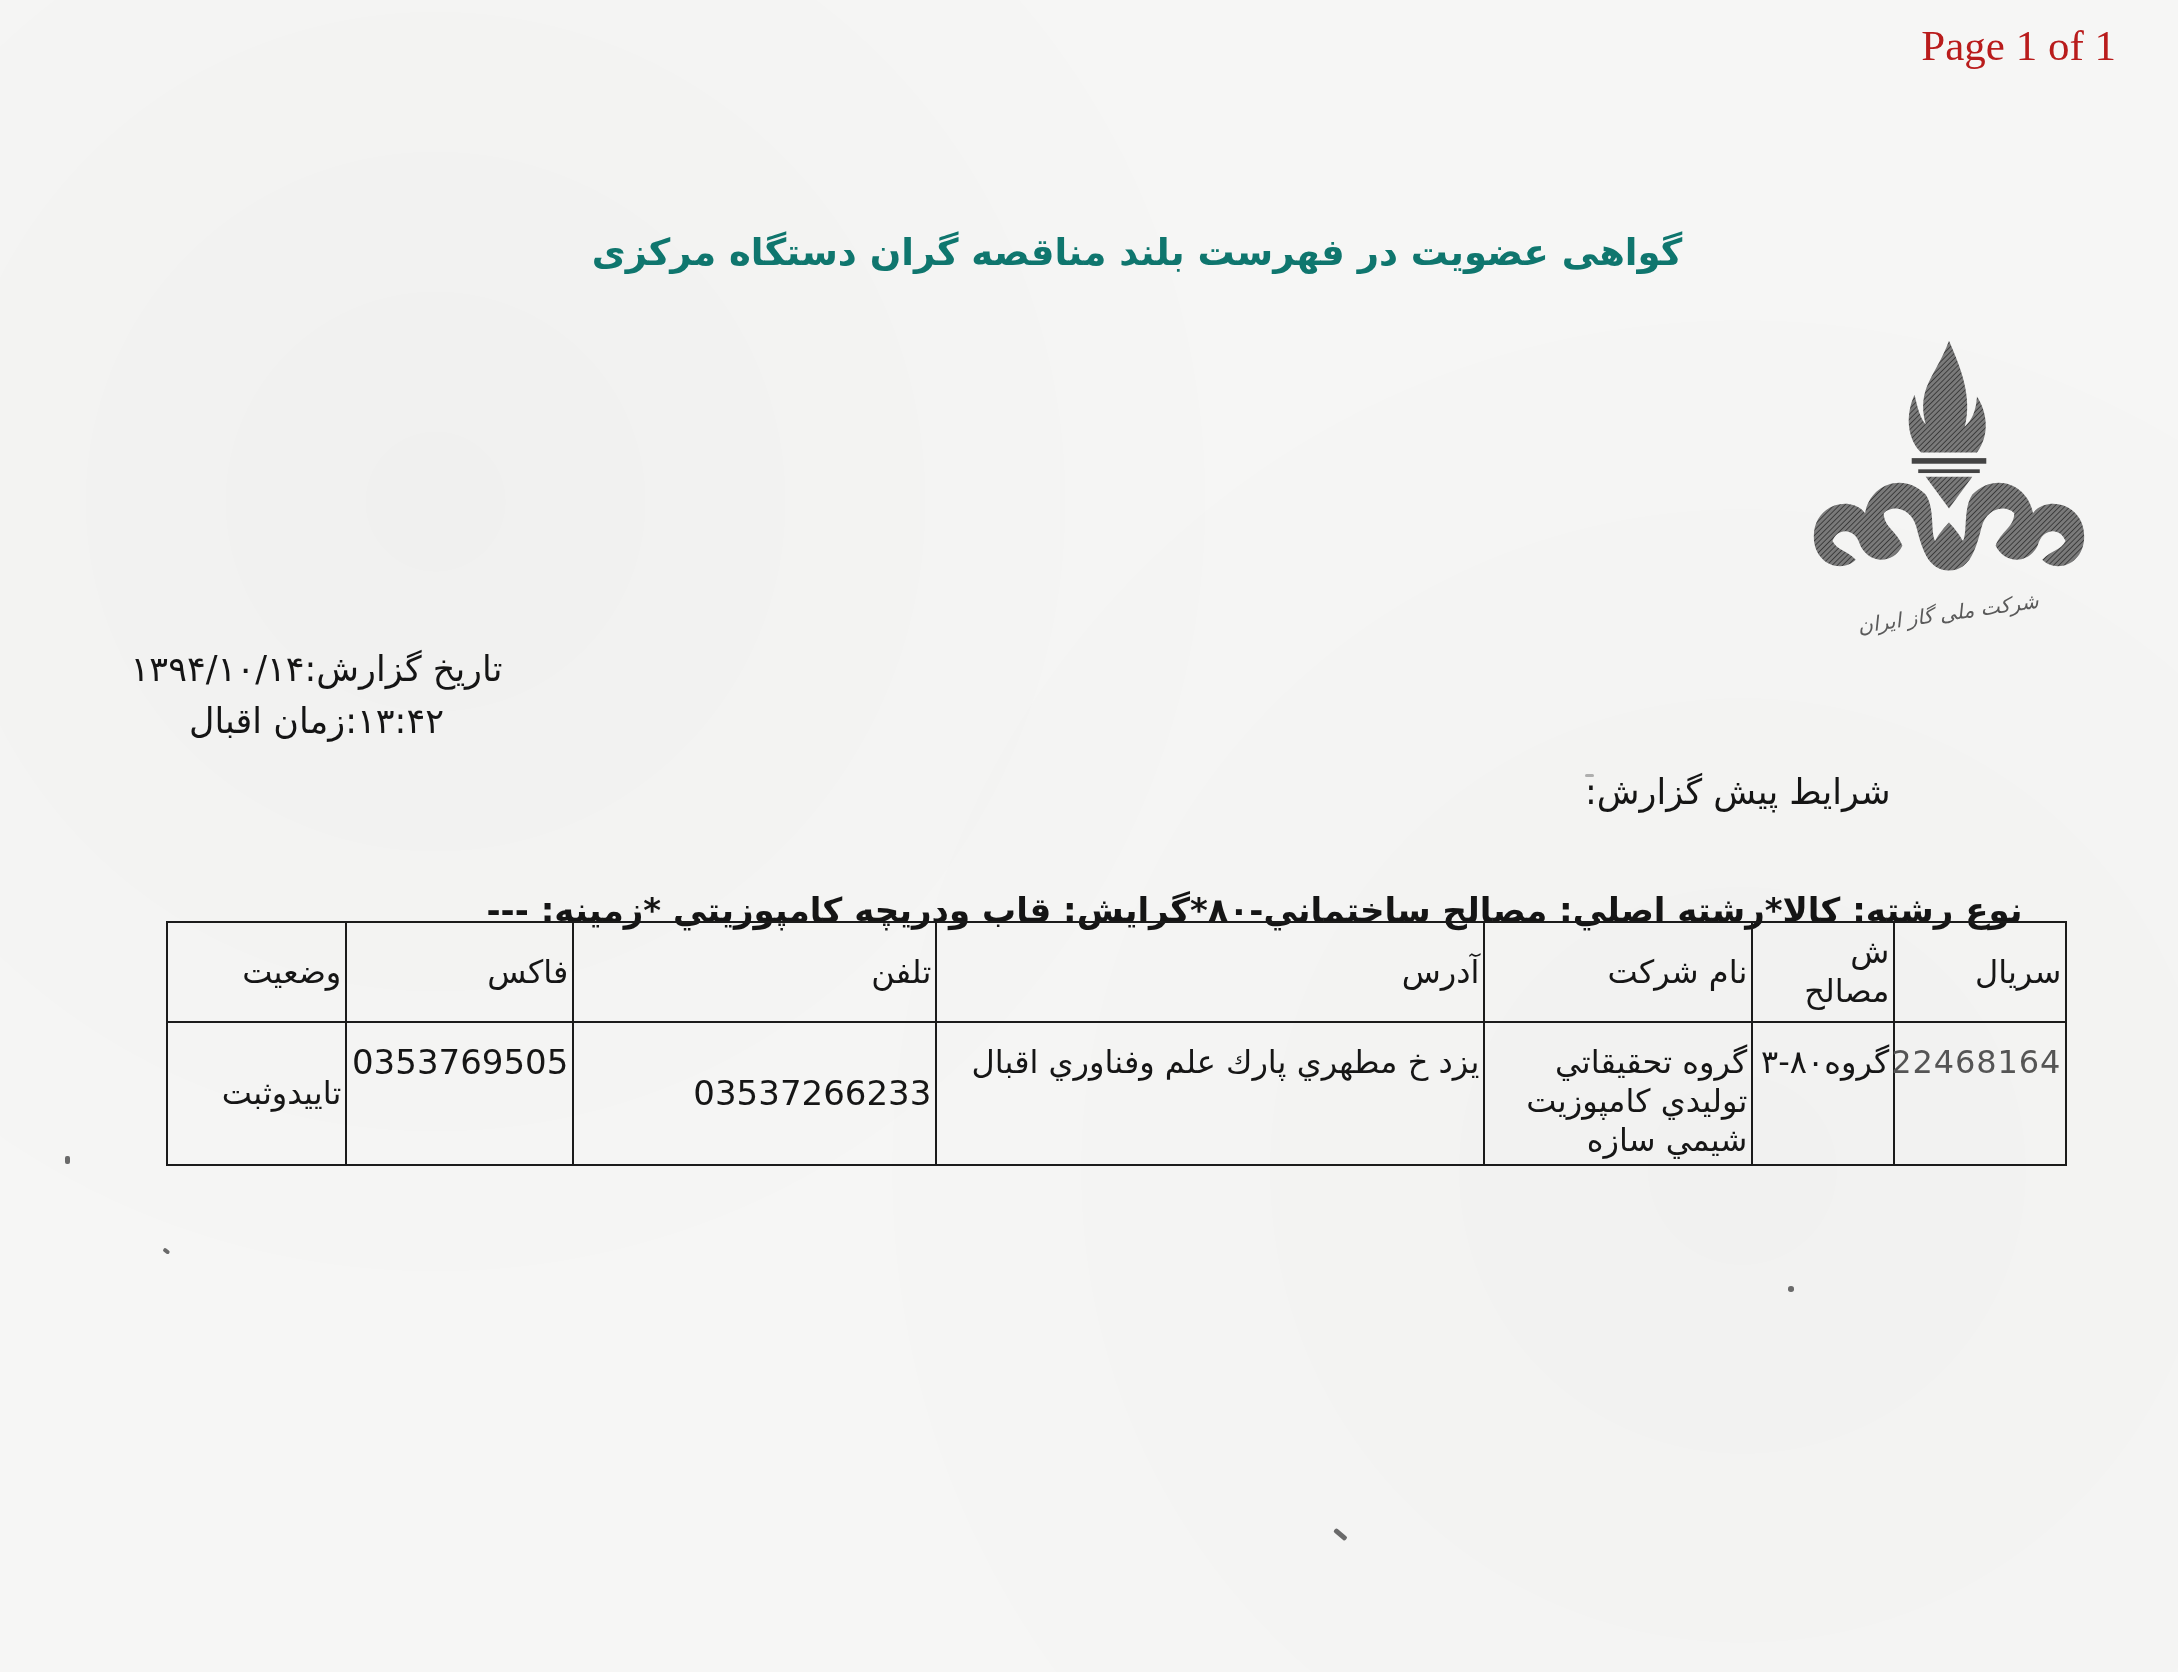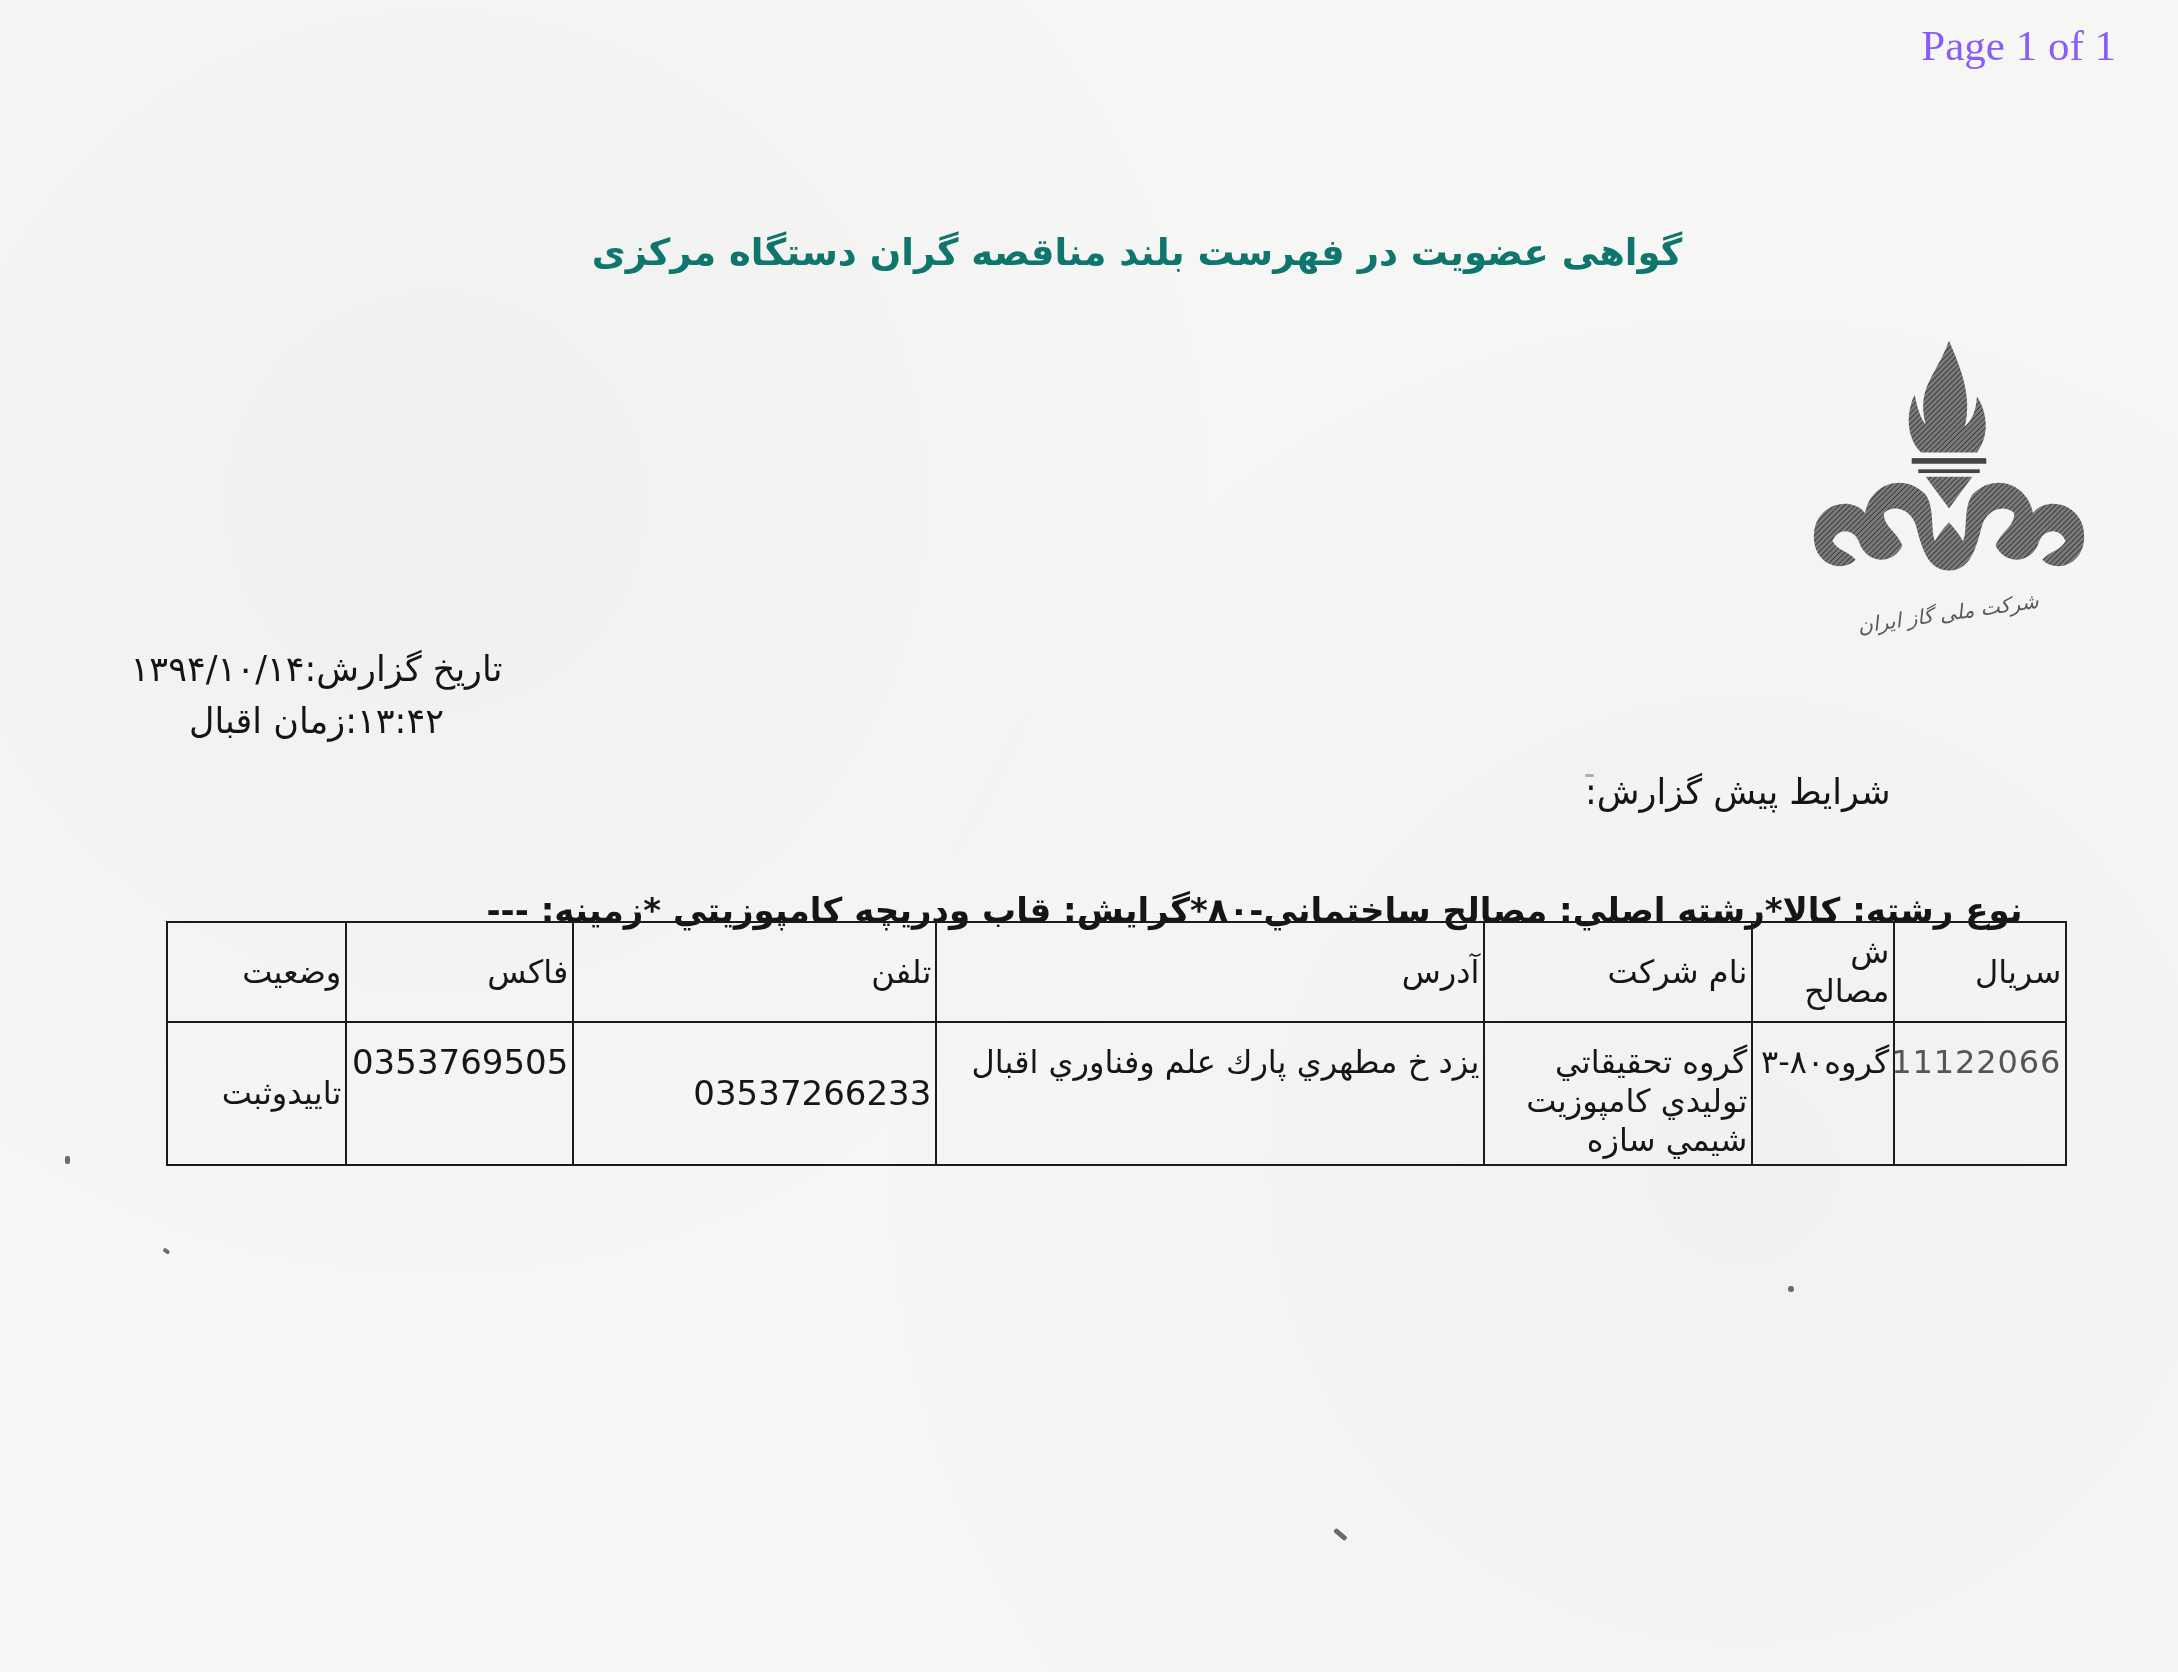--- a/index.html
+++ b/index.html
@@ -20,21 +20,21 @@
     }
     .abs { position: absolute; }
 
     .page-number {
       left: 1892px;
       top: 20.5px;
       width: 224px;
       text-align: right;
       font-family: "Liberation Serif", "DejaVu Serif", serif;
       font-size: 43px;
-      color: #8b5cf6;
+      color: #b91c1c;
     }
 
     .doc-title {
       left: 559px;
       top: 231px;
       width: 1156px;
       text-align: center;
       direction: rtl;
       font-size: 37px;
       font-weight: bold;
@@ -168,21 +168,21 @@
       <th><span>ش مصالح</span></th>
       <th>نام شرکت</th>
       <th>آدرس</th>
       <th>تلفن</th>
       <th>فاکس</th>
       <th>وضعیت</th>
     </tr>
   </thead>
   <tbody>
     <tr>
-      <td class="top serial-val">11122066</td>
+      <td class="top serial-val">22468164</td>
       <td class="top">گروه۸۰-۳</td>
       <td class="top">گروه تحقیقاتي توليدي کامپوزيت شيمي سازه</td>
       <td class="top">يزد خ مطهري پارك علم وفناوري اقبال</td>
       <td><span class="ltr-num">03537266233</span></td>
       <td class="top"><span class="ltr-num">0353769505</span></td>
       <td>تاييدوثبت</td>
     </tr>
   </tbody>
 </table>
 

